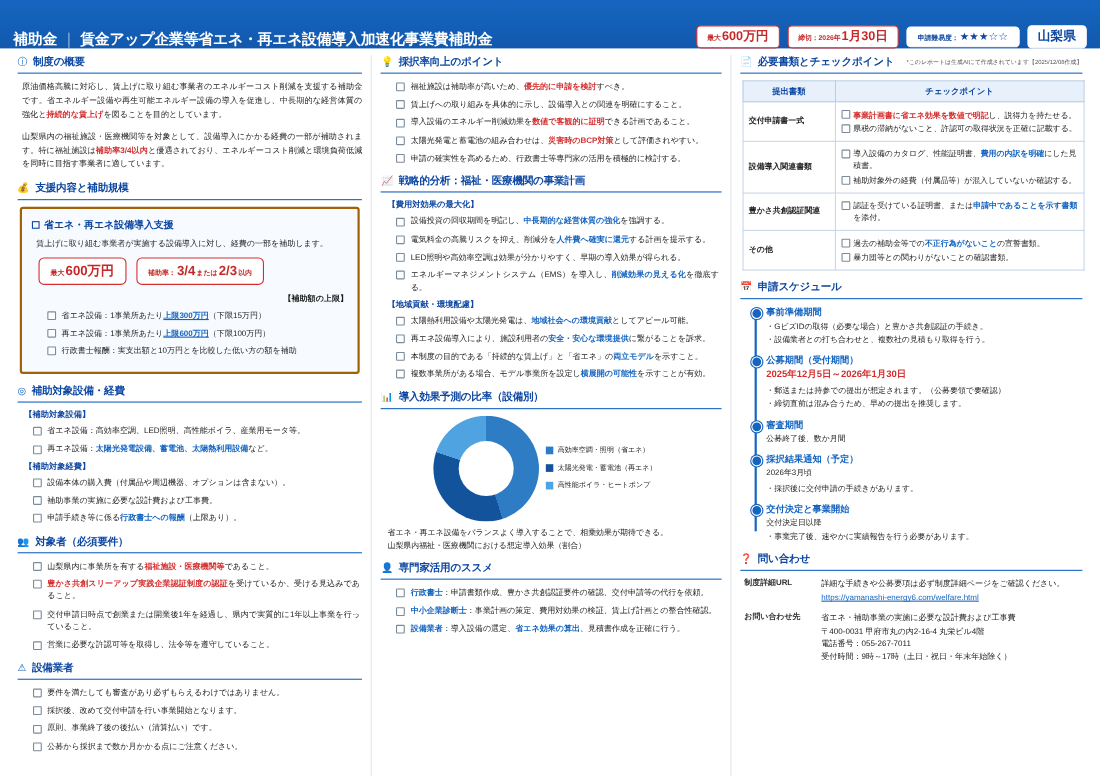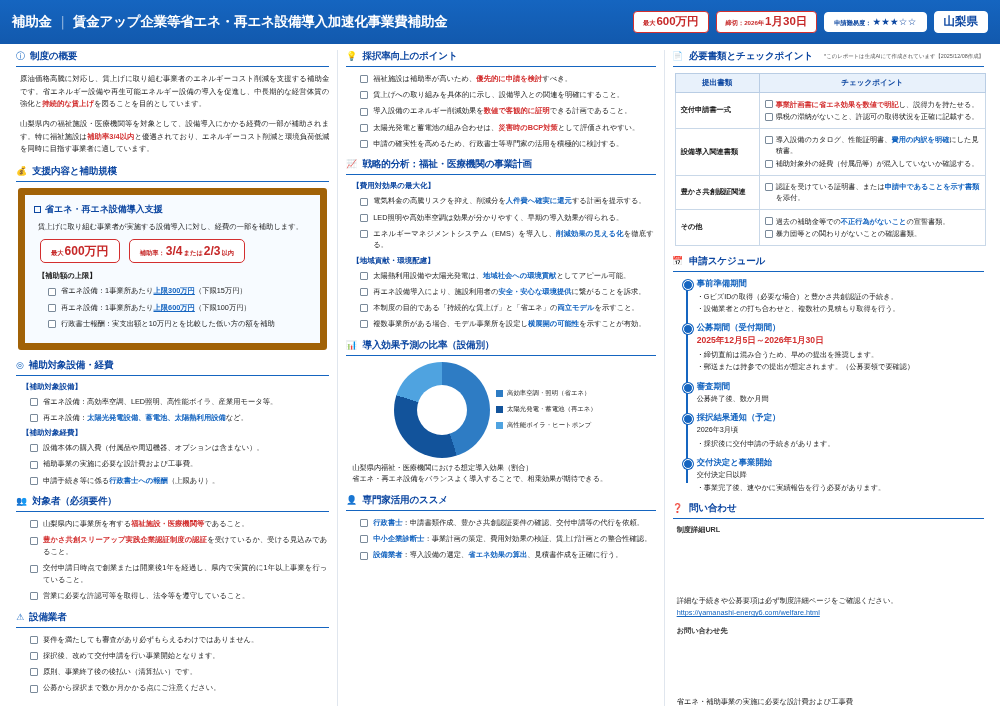--- a/index.html
+++ b/index.html
@@ -10,21 +10,21 @@
     font-family:"Liberation Sans","DejaVu Sans",sans-serif;
     font-size:7.4px;
     color:#1b1b1b;
     overflow:hidden;
   }
   
   .header {
     height:44px;
     background:#1565C0;
     background:linear-gradient(#1565C0,#1259ad);
-    display:flex; align-items:center;
+    display:flex; align-items:flex-end;
     padding:0 12px;
     position:relative;
   }
   .hdr-left { flex:1 1 auto; min-width:0; }
   .hdr-title {
     color:#ffffff; font-size:13.5px; font-weight:bold;
     letter-spacing:-0.2px; line-height:1.1; white-space:nowrap;
   }
   .hdr-title .bar { font-weight:normal; opacity:.65; padding:0 4px; }
   .hdr-sub { color:#e3f0ff; font-size:7.6px; margin-top:3px; white-space:nowrap; }
@@ -70,34 +70,34 @@
     line-height:1.6; font-size:7.3px; text-align:justify;
   }
   ul.cl li:before {
     content:""; position:absolute; left:0; top:2.2px;
     width:6px; height:6px; border:1px solid #7a8a9a; border-radius:1px;
     background:#fff;
   }
   .grp-label { color:#0D47A1; font-weight:bold; font-size:7.5px; margin:4px 0 4px 6px; }
   
   .sbox {
-    border:7px solid #a16207; background:#f7fbff; border-radius:3px;
+    border:2px solid #a16207; background:#f7fbff; border-radius:3px;
     padding:8px 9px 9px 9px; margin:0 2px;
   }
   .sbox-title { color:#0D47A1; font-weight:bold; font-size:9px; margin-bottom:5px; display:flex; gap:4px; align-items:center;}
   .sq { width:7px; height:7px; border:1.2px solid #0D47A1; display:inline-block; }
   .sbox-desc { font-size:7.3px; line-height:1.6; margin:0 0 7px 4px; }
   .pills { display:flex; gap:9px; margin:0 0 8px 6px; }
   .pill {
     border:1.6px solid #D32F2F; border-radius:5px; background:#fff;
     padding:5px 10px; display:flex; align-items:baseline; gap:1px; line-height:1;
   }
   .pill .s { font-size:6.3px; font-weight:bold; color:#C62828; }
   .pill .l { font-size:12px; font-weight:bold; color:#C62828; }
-  .cap-label { font-size:7.3px; font-weight:bold; margin:0 0 4px 4px; }
+  .cap-label { font-size:7.3px; font-weight:bold; margin:0 0 4px 4px;text-align:right; }
   .ul-blue { color:#1565C0; font-weight:bold; text-decoration:underline; }
   
   table.docs { width:100%; border-collapse:collapse; margin:0 2px; font-size:7.2px; }
   table.docs th {
     background:#e8f1fb; border:1px solid #b9cde4; color:#0D47A1;
     font-weight:bold; padding:4px 3px; font-size:7.6px;
   }
   table.docs td { border:1px solid #c9d8e8; padding:4px 5px; vertical-align:middle; }
   table.docs td.doc { width:84px; text-align:left; font-weight:bold; font-size:7.2px; line-height:1.45; color:#222; }
   table.docs ul { list-style:none; margin:0; padding:0; }
@@ -118,21 +118,21 @@
   .tl-item:before {
     content:""; position:absolute; left:-14px; top:2px;
     width:8px; height:8px; border-radius:50%; background:#1565C0;
     border:1.5px solid #fff; box-shadow:0 0 0 1px #1565C0;
   }
   .tl-t { color:#1565C0; font-weight:bold; font-size:8.4px; margin-bottom:2px; }
   .tl-date { color:#D32F2F; font-weight:bold; font-size:8.6px; margin-bottom:2px; }
   .tl-sub { font-size:7.2px; margin-bottom:1.5px; line-height:1.5; }
   .tl-b { font-size:7.2px; line-height:1.55; margin-bottom:1px; }
   
-  .ct-row { display:flex; gap:8px; margin-bottom:7px; padding-left:4px;flex-direction:column; }
+  .ct-row { display:flex; gap:8px; margin-bottom:7px; padding-left:4px; }
   .ct-k { width:62px; flex:0 0 62px; font-weight:bold; font-size:7.2px; color:#333; }
   .ct-v { flex:1; font-size:7.3px; line-height:1.62; }
   .ct-v a { color:#1565C0; text-decoration:underline; word-break:break-all; }
   
   .chart-wrap { display:flex; align-items:center; justify-content:center; gap:6px; margin:2px 0 4px 0; overflow:hidden; }
   .donut { position:relative; width:96px; height:96px; flex:0 0 auto; }
   .donut .hole {
     position:absolute; left:50%; top:50%; transform:translate(-50%,-50%);
     width:50px; height:50px; background:#fff; border-radius:50%;
   }
@@ -276,20 +276,21 @@
       </ul>
     </div>
 
     <div class="sec">
       <div class="sec-head">
         <span class="sec-ico">📈</span>
         <span class="sec-title">戦略的分析：福祉・医療機関の事業計画</span>
       </div>
       <div class="grp-label">【費用対効果の最大化】</div>
       <ul class="cl">
+        <li><span>設備投資の回収期間を明記し、</span><span class="blu">中長期的な経営体質の強化</span><span>を強調する。</span></li>
         <li><span>電気料金の高騰リスクを抑え、削減分を</span><span class="blu">人件費へ確実に還元</span><span>する計画を提示する。</span></li>
         <li><span>LED照明や高効率空調は効果が分かりやすく、早期の導入効果が得られる。</span></li>
         <li><span>エネルギーマネジメントシステム（EMS）を導入し、</span><span class="blu">削減効果の見える化</span><span>を徹底する。</span></li>
       </ul>
       <div class="grp-label">【地域貢献・環境配慮】</div>
       <ul class="cl">
         <li><span>太陽熱利用設備や太陽光発電は、</span><span class="blu">地域社会への環境貢献</span><span>としてアピール可能。</span></li>
         <li><span>再エネ設備導入により、施設利用者の</span><span class="blu">安全・安心な環境提供</span><span>に繋がることを訴求。</span></li>
         <li><span>本制度の目的である「持続的な賃上げ」と「省エネ」の</span><span class="blu">両立モデル</span><span>を示すこと。</span></li>
         <li><span>複数事業所がある場合、モデル事業所を設定し</span><span class="blu">横展開の可能性</span><span>を示すことが有効。</span></li>
@@ -314,22 +315,22 @@
               <span class="lg-sw" style="background: rgb(18, 83, 155);"></span>
               <span>太陽光発電・蓄電池（再エネ）</span>
             </div>
             <div class="lg-item">
               <span class="lg-sw" style="background: rgb(79, 163, 224);"></span>
               <span>高性能ボイラ・ヒートポンプ</span>
             </div>
           </div>
       </div>
       <div class="chart-cap">
+        <div>省エネ・再エネ設備をバランスよく導入することで、相乗効果が期待できる。</div>
         <div>山梨県内福祉・医療機関における想定導入効果（割合）</div>
-        <div>省エネ・再エネ設備をバランスよく導入することで、相乗効果が期待できる。</div>
       </div>
     </div>
 
     <div class="sec">
       <div class="sec-head">
         <span class="sec-ico">👤</span>
         <span class="sec-title">専門家活用のススメ</span>
       </div>
       <ul class="cl">
         <li><span class="blu">行政書士</span><span>：申請書類作成、豊かさ共創認証要件の確認、交付申請等の代行を依頼。</span></li>
@@ -401,22 +402,22 @@
       </div>
       <div class="tl">
         <div class="tl-item">
           <div class="tl-t">事前準備期間</div>
           <div class="tl-b">・GビズIDの取得（必要な場合）と豊かさ共創認証の手続き。</div>
           <div class="tl-b">・設備業者との打ち合わせと、複数社の見積もり取得を行う。</div>
         </div>
         <div class="tl-item">
           <div class="tl-t">公募期間（受付期間）</div>
           <div class="tl-date">2025年12月5日～2026年1月30日</div>
+          <div class="tl-b">・郵送または持参での提出が想定されます。（公募要領で要確認）</div>
           <div class="tl-b">・締切直前は混み合うため、早めの提出を推奨します。</div>
-          <div class="tl-b">・郵送または持参での提出が想定されます。（公募要領で要確認）</div>
         </div>
         <div class="tl-item">
           <div class="tl-t">審査期間</div>
           <div class="tl-sub">公募終了後、数か月間</div>
         </div>
         <div class="tl-item">
           <div class="tl-t">採択結果通知（予定）</div>
           <div class="tl-sub">2026年3月頃</div>
           <div class="tl-b">・採択後に交付申請の手続きがあります。</div>
         </div>

